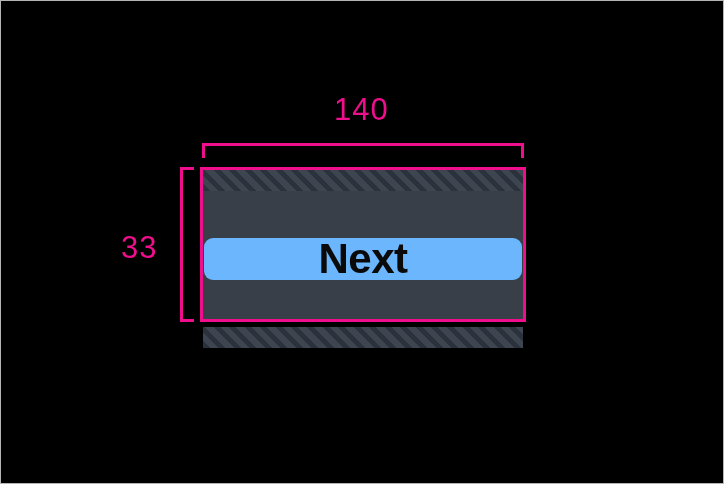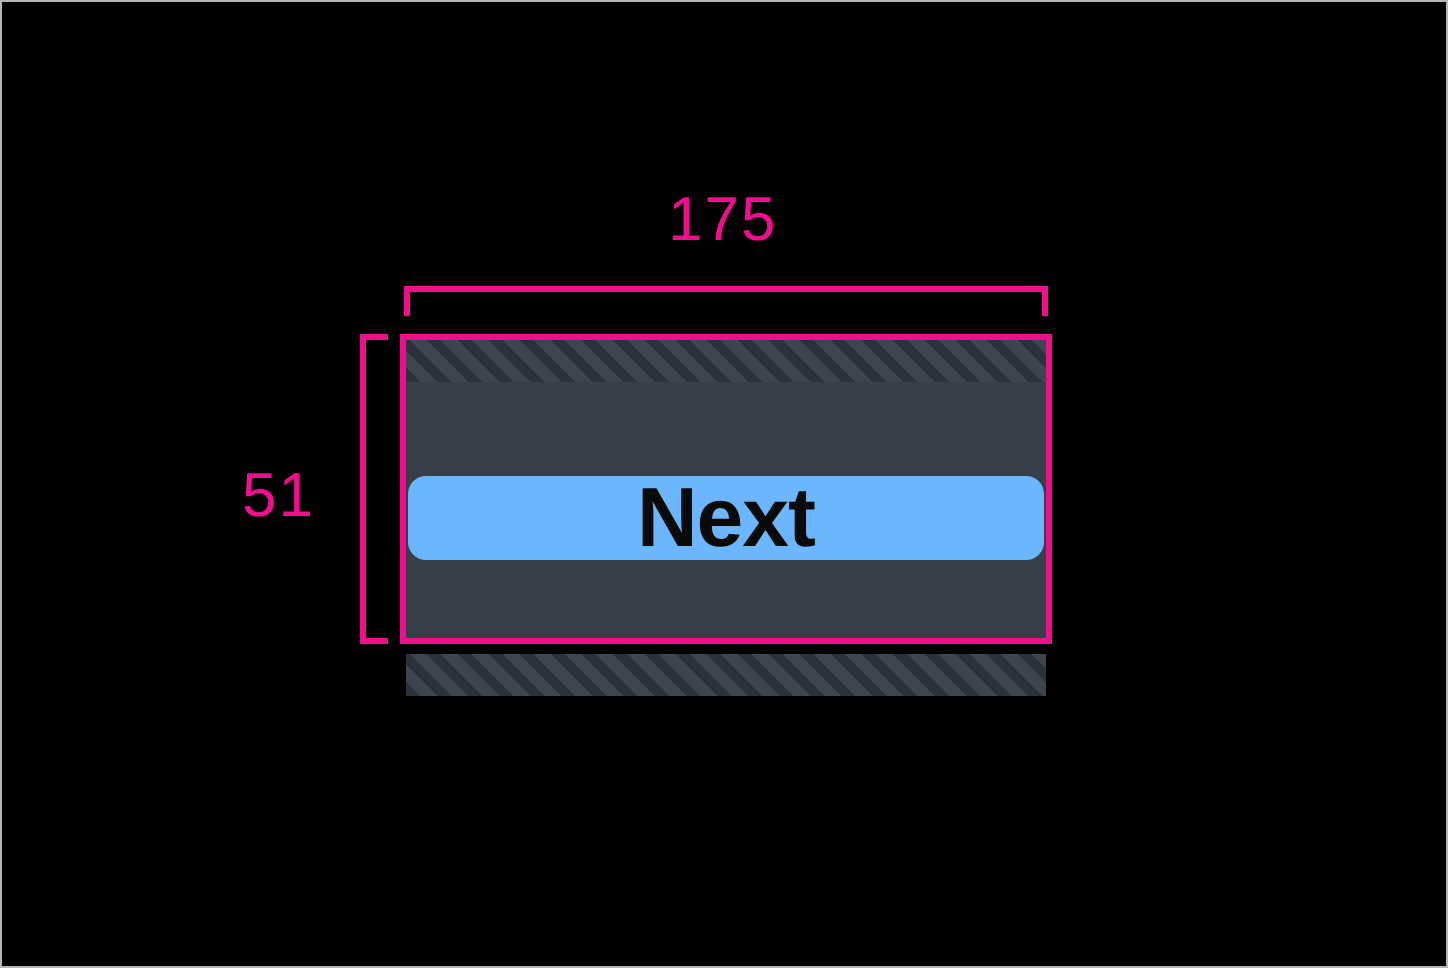--- a/index.html
+++ b/index.html
@@ -122,23 +122,23 @@
     line-height: 1;
     letter-spacing: -0.5px;
     user-select: none;
   }
 </style>
 </head>
 <body>
 
 <div id="canvas">
 
-  <div class="dim-label" id="width-label">175</div>
+  <div class="dim-label" id="width-label">140</div>
 
-  <div class="dim-label" id="height-label">51</div>
+  <div class="dim-label" id="height-label">33</div>
 
   <div id="width-bracket"></div>
 
   <div id="height-bracket"></div>
 
   <div id="element-box">
 
     <div class="hatch-band"></div>
 
     <div id="button-surface">

